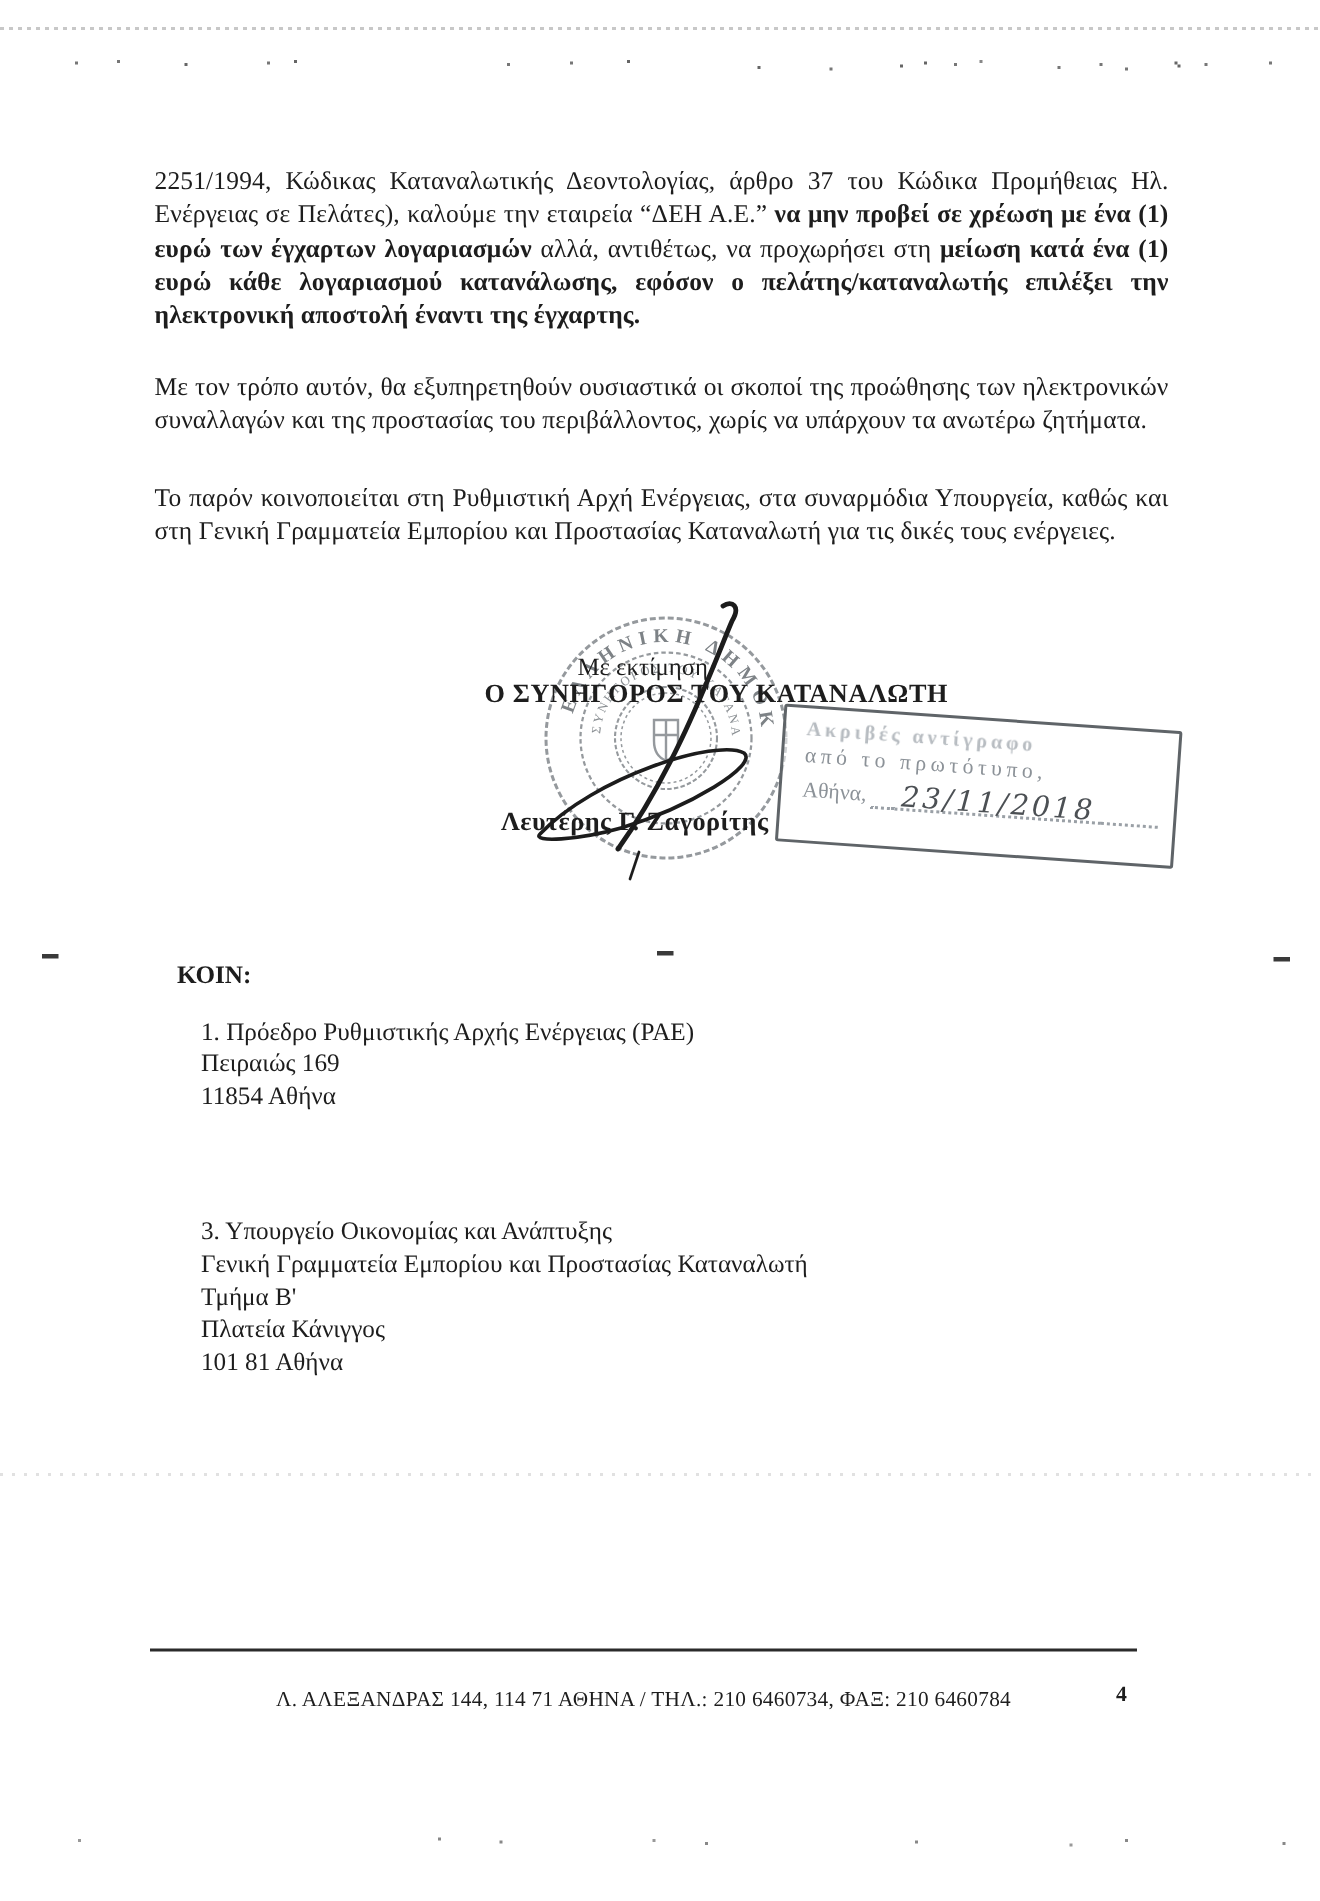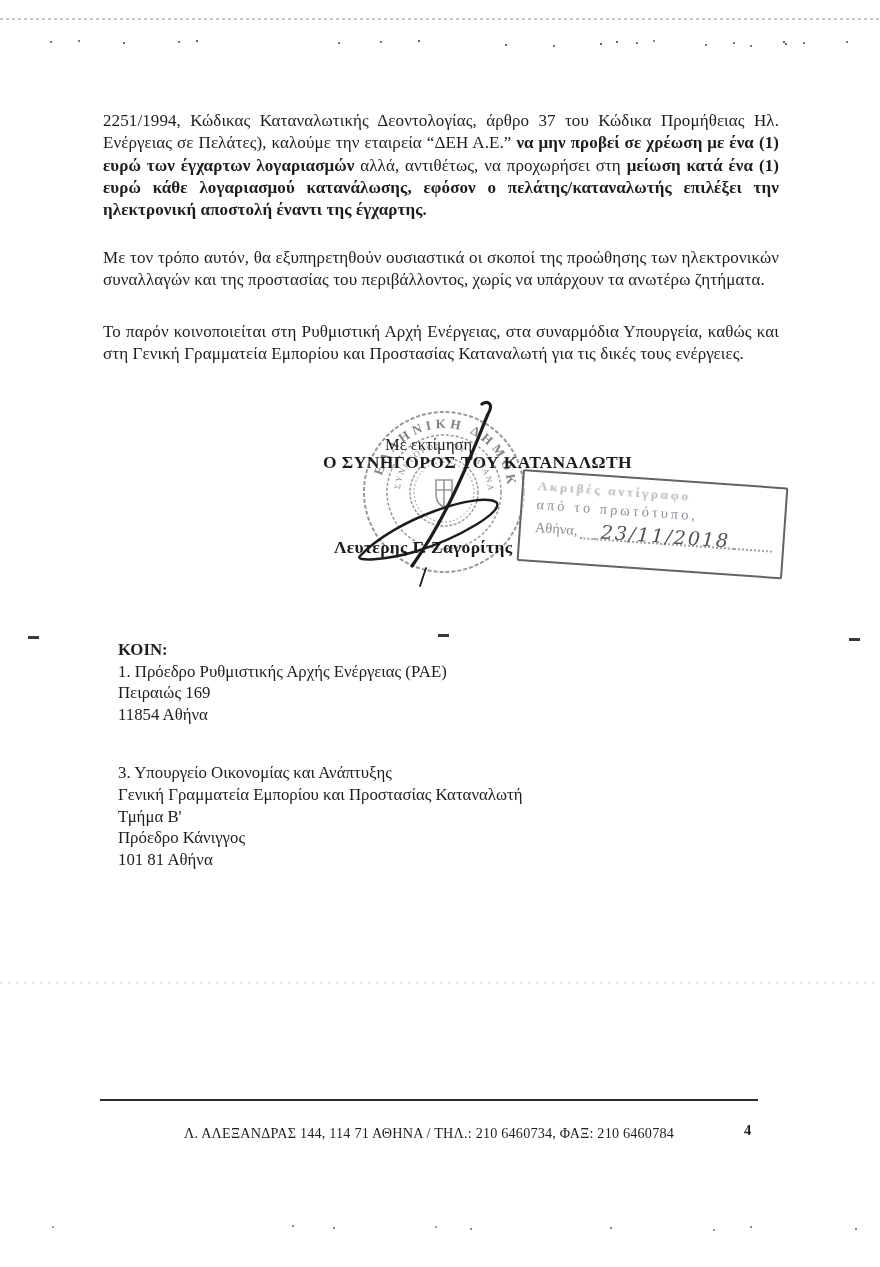--- a/index.html
+++ b/index.html
@@ -40,21 +40,21 @@
   .cert-l3{font-size:14.5px;color:#8c9298;margin-top:6px;white-space:nowrap;display:flex;align-items:flex-end;}
   .cert-dots{display:inline-block;border-bottom:2px dotted #9aa0a6;height:14px;}
   .cert-date{
     font-family:"DejaVu Serif",serif;font-style:italic;font-size:19px;
     color:#4c5054;letter-spacing:2px;line-height:14px;
     border-bottom:2px dotted #9aa0a6;padding:0 4px;
   }
   
   .koin{left:118px;font-size:16.8px;line-height:21.6px;}
   .koin-heading{font-weight:700;}
-  .koin-item{margin:0;}
+  .koin-item{margin:16px;}
   .gap-s{height:17px;}
   .gap-m{height:20px;}
   .footer-rule{left:100px;top:1099px;width:658px;height:2px;background:#2b2b2b;}
   .footer-text{left:100px;top:1124px;width:658px;text-align:center;
     font-weight:400;font-size:14.2px;line-height:18.5px;letter-spacing:.2px;}
   .page-num{left:744px;top:1122px;font-weight:700;font-size:14.5px;}
   .margin-dash{width:11px;height:2.5px;background:#3a3a3a;}
 </style>
 </head>
 <body>
@@ -124,21 +124,21 @@
     <div>1. Πρόεδρο Ρυθμιστικής Αρχής Ενέργειας (ΡΑΕ)</div>
     <div>Πειραιώς 169</div>
     <div>11854 Αθήνα</div>
   </div>
   <div class="gap-s"></div>
   <div class="gap-m"></div>
   <div class="koin-item">
     <div>3. Υπουργείο Οικονομίας και Ανάπτυξης</div>
     <div>Γενική Γραμματεία Εμπορίου και Προστασίας Καταναλωτή</div>
     <div>Τμήμα Β'</div>
-    <div>Πρόεδρο Κάνιγγος</div>
+    <div>Πλατεία Κάνιγγος</div>
     <div>101 81 Αθήνα</div>
   </div>
 </div>
 
 <div class="abs footer-rule"></div>
 <div class="abs footer-text">
   <div>Λ. ΑΛΕΞΑΝΔΡΑΣ 144, 114 71 ΑΘΗΝΑ / ΤΗΛ.:  210 6460734, ΦΑΞ: 210 6460784</div>
 </div>
 <div class="abs page-num">4</div>
 

